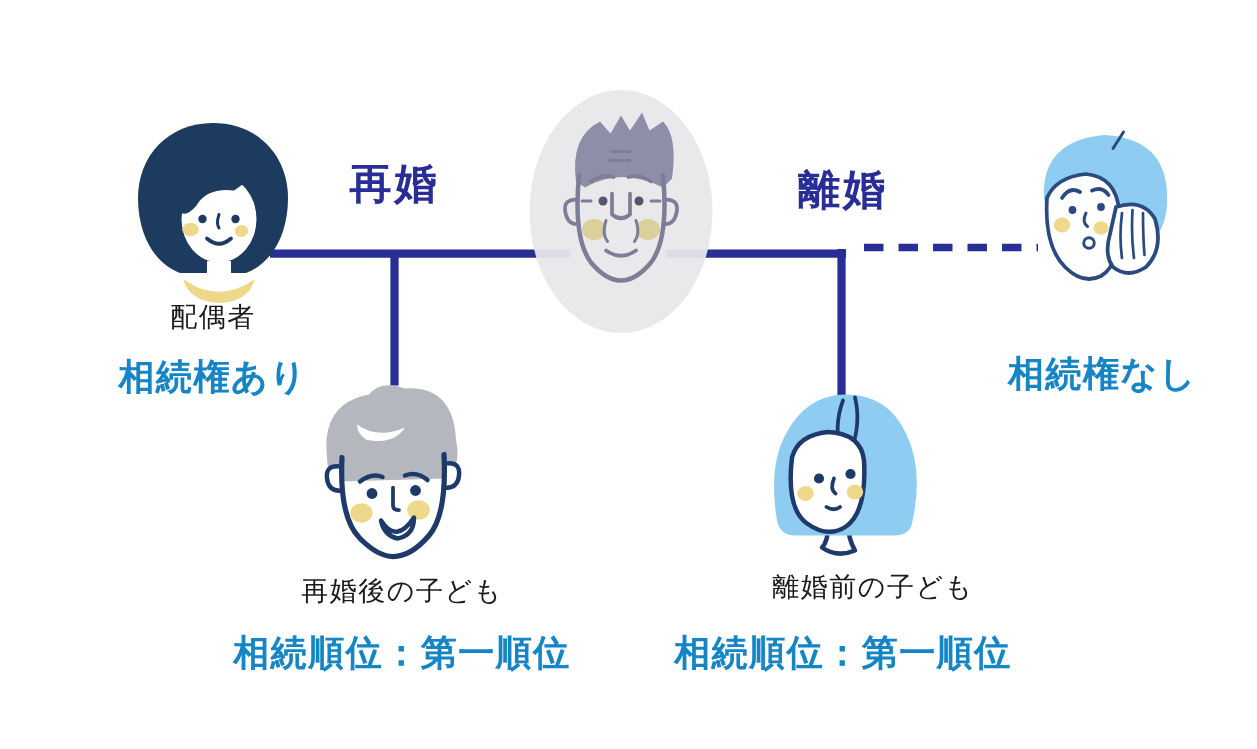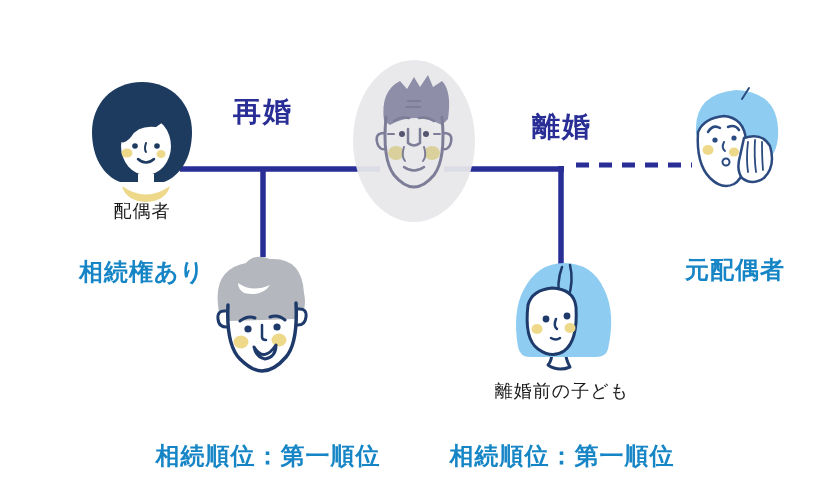--- a/index.html
+++ b/index.html
@@ -8,21 +8,21 @@
     width:838px;height:499px;
     background:#ffffff;
     overflow:hidden;
     font-family:"Liberation Sans","DejaVu Sans",sans-serif;
   }
   .lines{position:absolute;left:0;top:0;z-index:1;}
   .avatar{position:absolute;z-index:2;}
   .lbl{position:absolute;z-index:3;text-align:center;line-height:1.15;white-space:nowrap;}
   .relation{color:#292d96;font-size:28px;font-weight:700;letter-spacing:2px;}
   .name{color:#1a1a1a;font-size:18px;font-weight:500;letter-spacing:1px;}
-  .status{color:#1585c6;font-size:24px;font-weight:700;letter-spacing:1px;margin-top:20px;}
+  .status{color:#1585c6;font-size:24px;font-weight:700;letter-spacing:1px;}
 </style>
 </head>
 <body>
 
 <div class="canvas">
 
   <svg class="lines" width="838" height="499" viewBox="0 0 838 499">
     <line x1="180" y1="169" x2="380" y2="169" stroke="#292d96" stroke-width="5.5"></line>
     <line x1="444" y1="169" x2="564" y2="169" stroke="#292d96" stroke-width="5.5"></line>
     <line x1="263" y1="169" x2="263" y2="257" stroke="#292d96" stroke-width="5.5"></line>
@@ -99,26 +99,27 @@
     <path d="M58,12 Q52,28 56,46 M66,10 Q70,26 64,44" fill="none" stroke="#1e3a6b" stroke-width="2.5" stroke-linecap="round"></path>
     <path d="M24,50 Q20,84 34,94 Q48,104 60,96 Q74,86 72,52 Q70,34 48,33 Q28,35 24,50 Z" fill="#ffffff" stroke="#1e3a6b" stroke-width="3"></path>
     <circle cx="42" cy="64" r="3.4" fill="#1e3a6b"></circle>
     <circle cx="63" cy="61" r="3.4" fill="#1e3a6b"></circle>
     <path d="M52,64 q-3,7 1,10" fill="none" stroke="#1e3a6b" stroke-width="2.5" stroke-linecap="round"></path>
     <ellipse cx="33" cy="74" rx="5.5" ry="5" fill="#eed98b"></ellipse>
     <ellipse cx="66" cy="73" rx="5.5" ry="5" fill="#eed98b"></ellipse>
     <path d="M47,83 q5,3 9,0" fill="none" stroke="#1e3a6b" stroke-width="2.5" stroke-linecap="round"></path>
   </svg>
 
-  <div class="lbl relation" style="left:208px;top:96px;width:110px;">再婚</div>
+  <div class="lbl relation" style="left:208px;top:107px;width:110px;">再婚</div>
   <div class="lbl relation" style="left:507px;top:111px;width:110px;">離婚</div>
 
   <div class="lbl name" style="left:42px;top:201px;width:200px;">配偶者</div>
   <div class="lbl status" style="left:42px;top:238px;width:200px;">相続権あり</div>
 
-  <div class="lbl status" style="left:635px;top:236px;width:200px;">元配偶者</div>
+  <div class="lbl status" style="left:635px;top:236px;width:200px;">相続権なし</div>
 
+  <div class="lbl name" style="left:158px;top:384px;width:220px;">再婚後の子ども</div>
   <div class="lbl status" style="left:138px;top:422px;width:260px;">相続順位：第一順位</div>
 
-  <div class="lbl name" style="left:452px;top:381px;width:220px;">離婚前の子ども</div>
+  <div class="lbl name" style="left:472px;top:381px;width:220px;">離婚前の子ども</div>
   <div class="lbl status" style="left:432px;top:422px;width:260px;">相続順位：第一順位</div>
 
 </div>
 
 </body></html>

